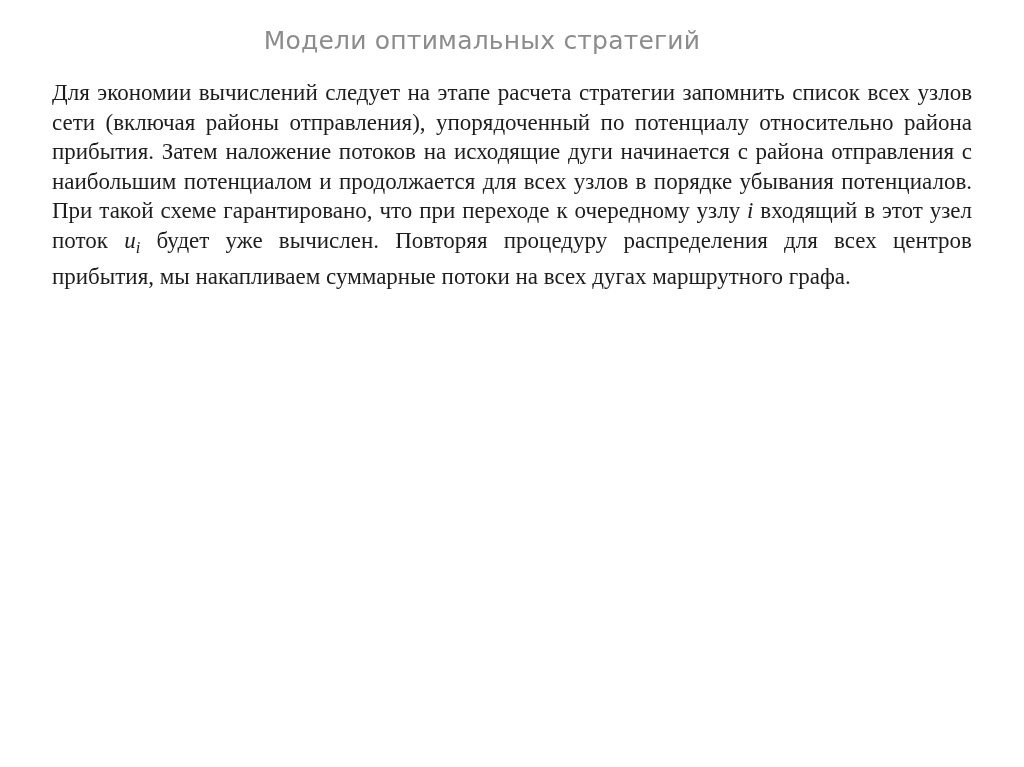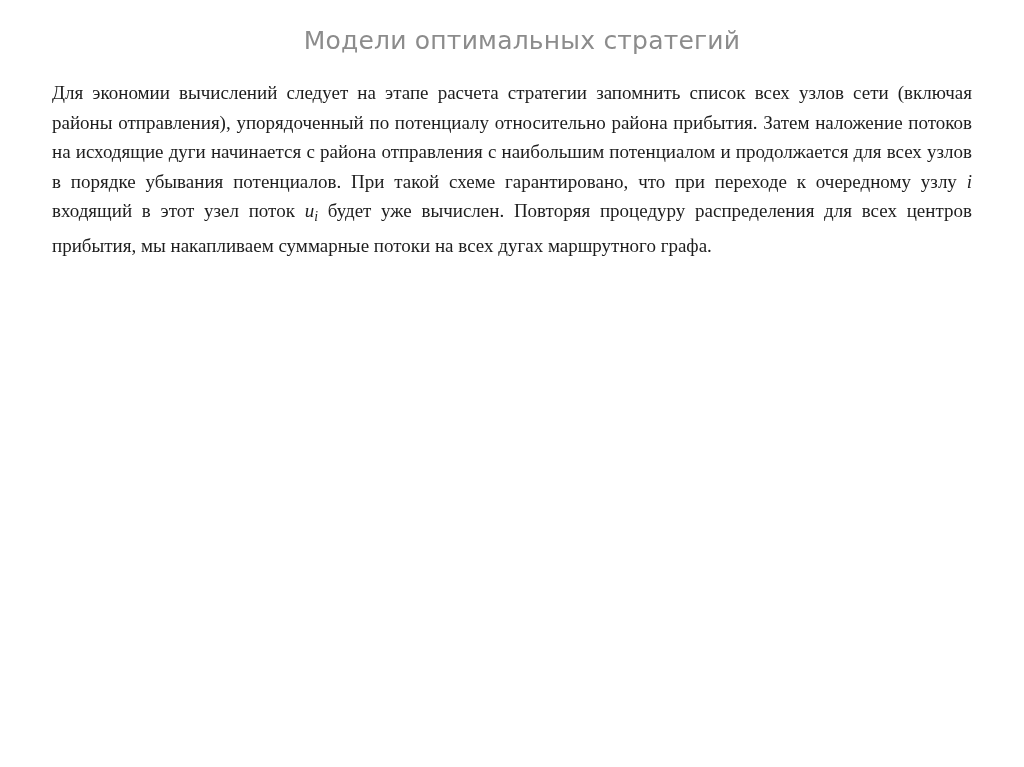--- a/index.html
+++ b/index.html
@@ -24,31 +24,30 @@
     position: absolute;
     top: 26px;
     left: 0;
     width: 964px;
     text-align: center;
     font-family: "DejaVu Sans", sans-serif;
     font-size: 25px;
     font-weight: 400;
     color: #8c8c8c;
     letter-spacing: 0.2px;
-    margin-left: 40px;
   }
   .body-block {
     position: absolute;
     top: 78px;
     left: 52px;
     width: 920px;
   }
   .paragraph {
     font-family: "Liberation Serif", serif;
-    font-size: 19px;
+    font-size: 23px;
     line-height: 29.5px;
     color: #1d1d1d;
     text-align: justify;
     text-align-last: left;
     margin: 0;
     hyphens: manual;
   }
   .paragraph .ital {
     font-style: italic;
   }

